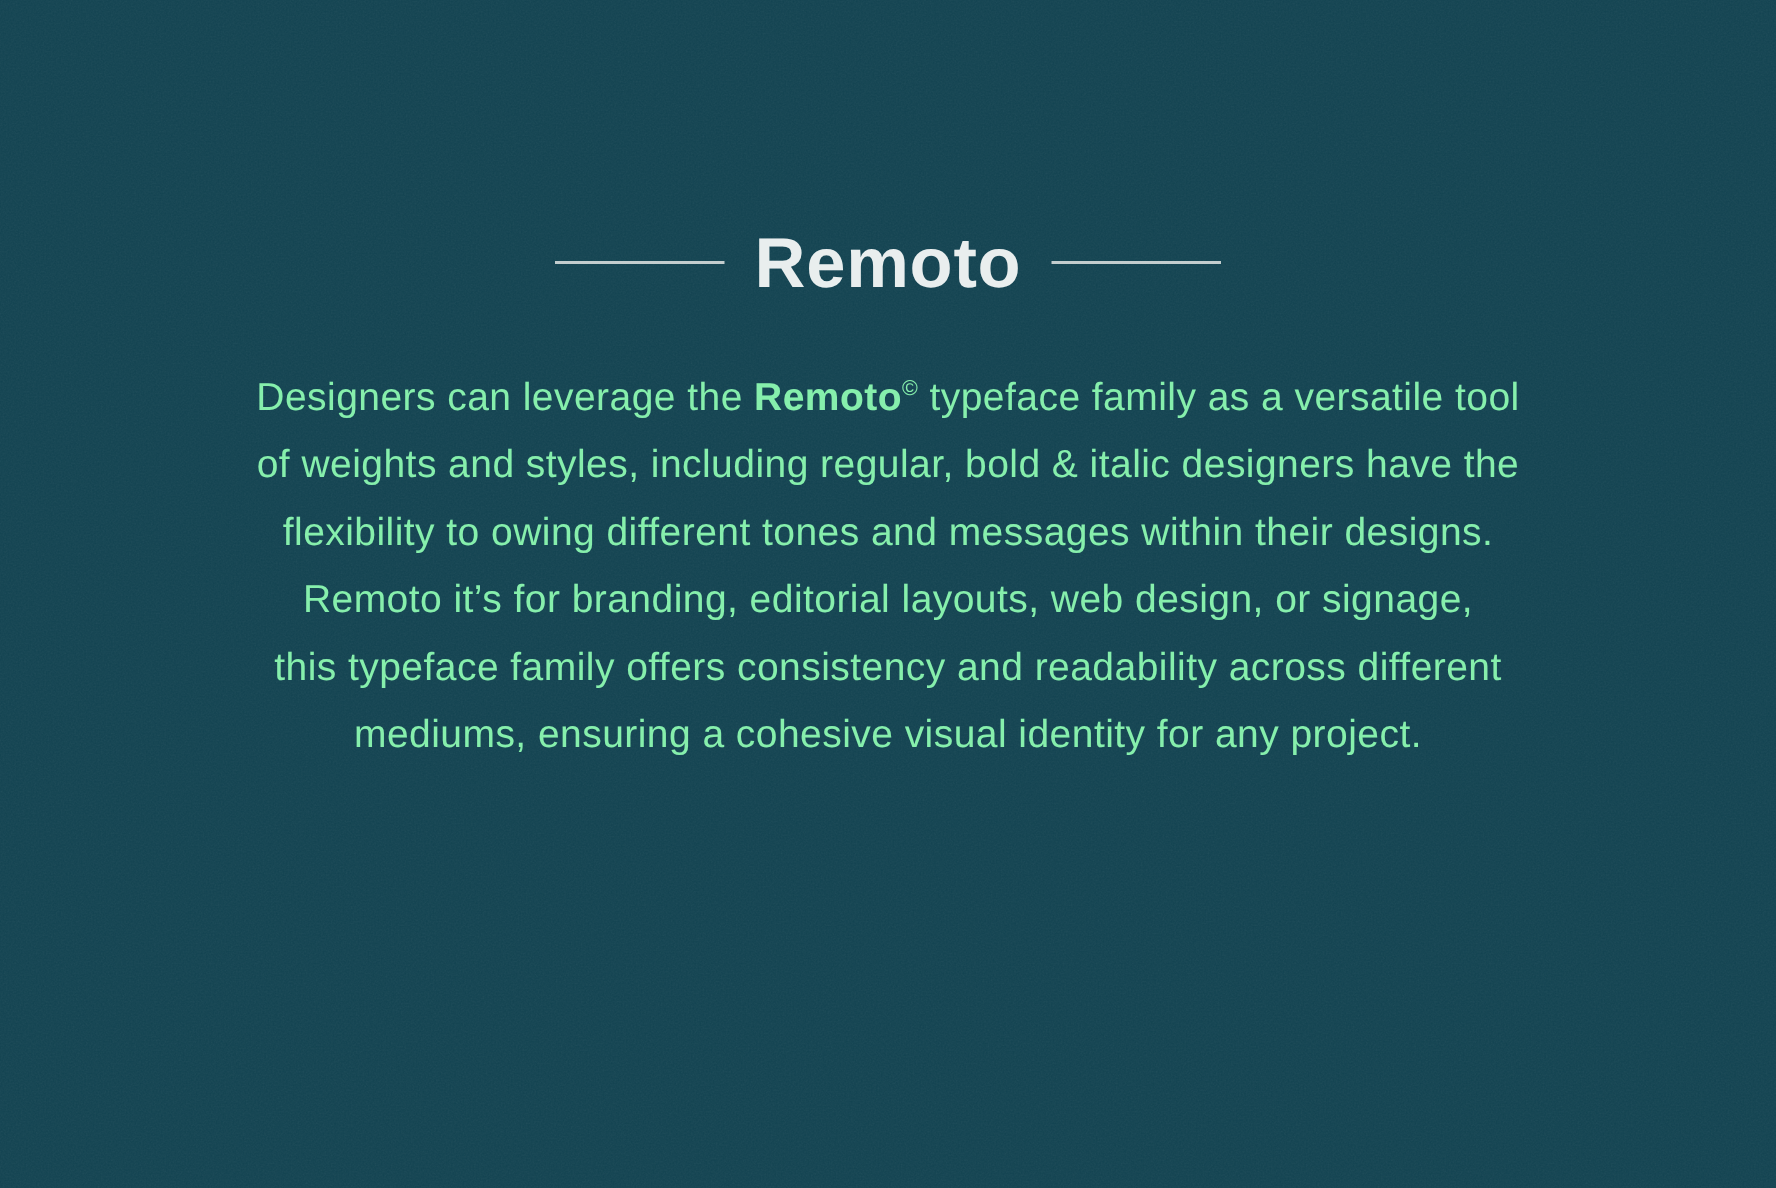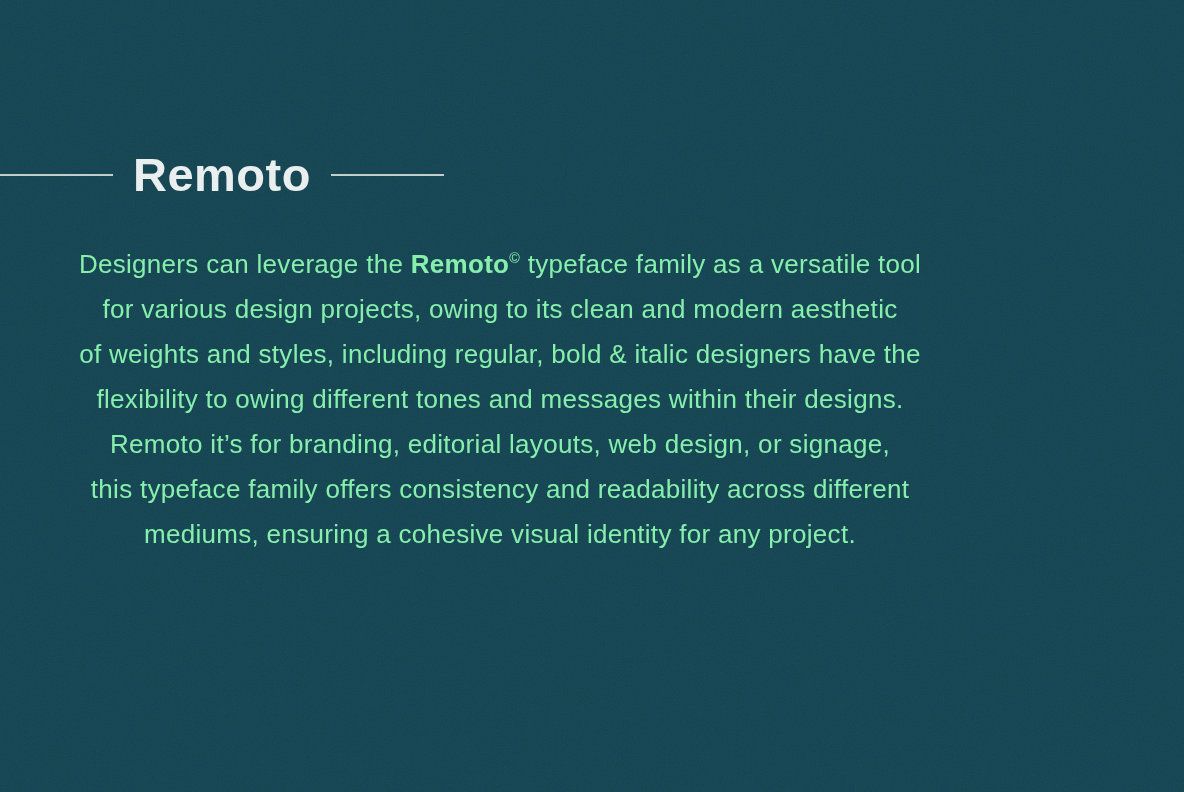--- a/index.html
+++ b/index.html
@@ -20,20 +20,21 @@
     width: 100%;
     height: 100%;
     opacity: 0.07;
     pointer-events: none;
   }
   .content {
     position: relative;
     padding-top: 148px;
     display: flex;
     flex-direction: column;
+    align-items: center;
   }
   .title-row {
     display: flex;
     align-items: center;
     gap: 20px;
     height: 54px;
   }
   .rule {
     display: inline-block;
     width: 113px;
@@ -84,21 +85,20 @@
 
   <div class="content">
     <div class="title-row">
       <span class="rule"></span>
       <h1 class="title">Remoto</h1>
       <span class="rule"></span>
     </div>
 
     <p class="paragraph">
       <span class="line"><span>Designers can leverage the </span><strong class="brand">Remoto</strong><sup class="brand-mark">©</sup><span> typeface family as a versatile tool</span></span>
-      <span class="line">for various design projects, owing to its clean and modern aesthetic</span>
       <span class="line">of weights and styles, including regular, bold &amp; italic designers have the</span>
       <span class="line">flexibility to owing different tones and messages within their designs.</span>
       <span class="line">Remoto it’s for branding, editorial layouts, web design, or signage,</span>
       <span class="line">this typeface family offers consistency and readability across different</span>
       <span class="line">mediums, ensuring a cohesive visual identity for any project.</span>
     </p>
   </div>
 </div>
 
 </body></html>

